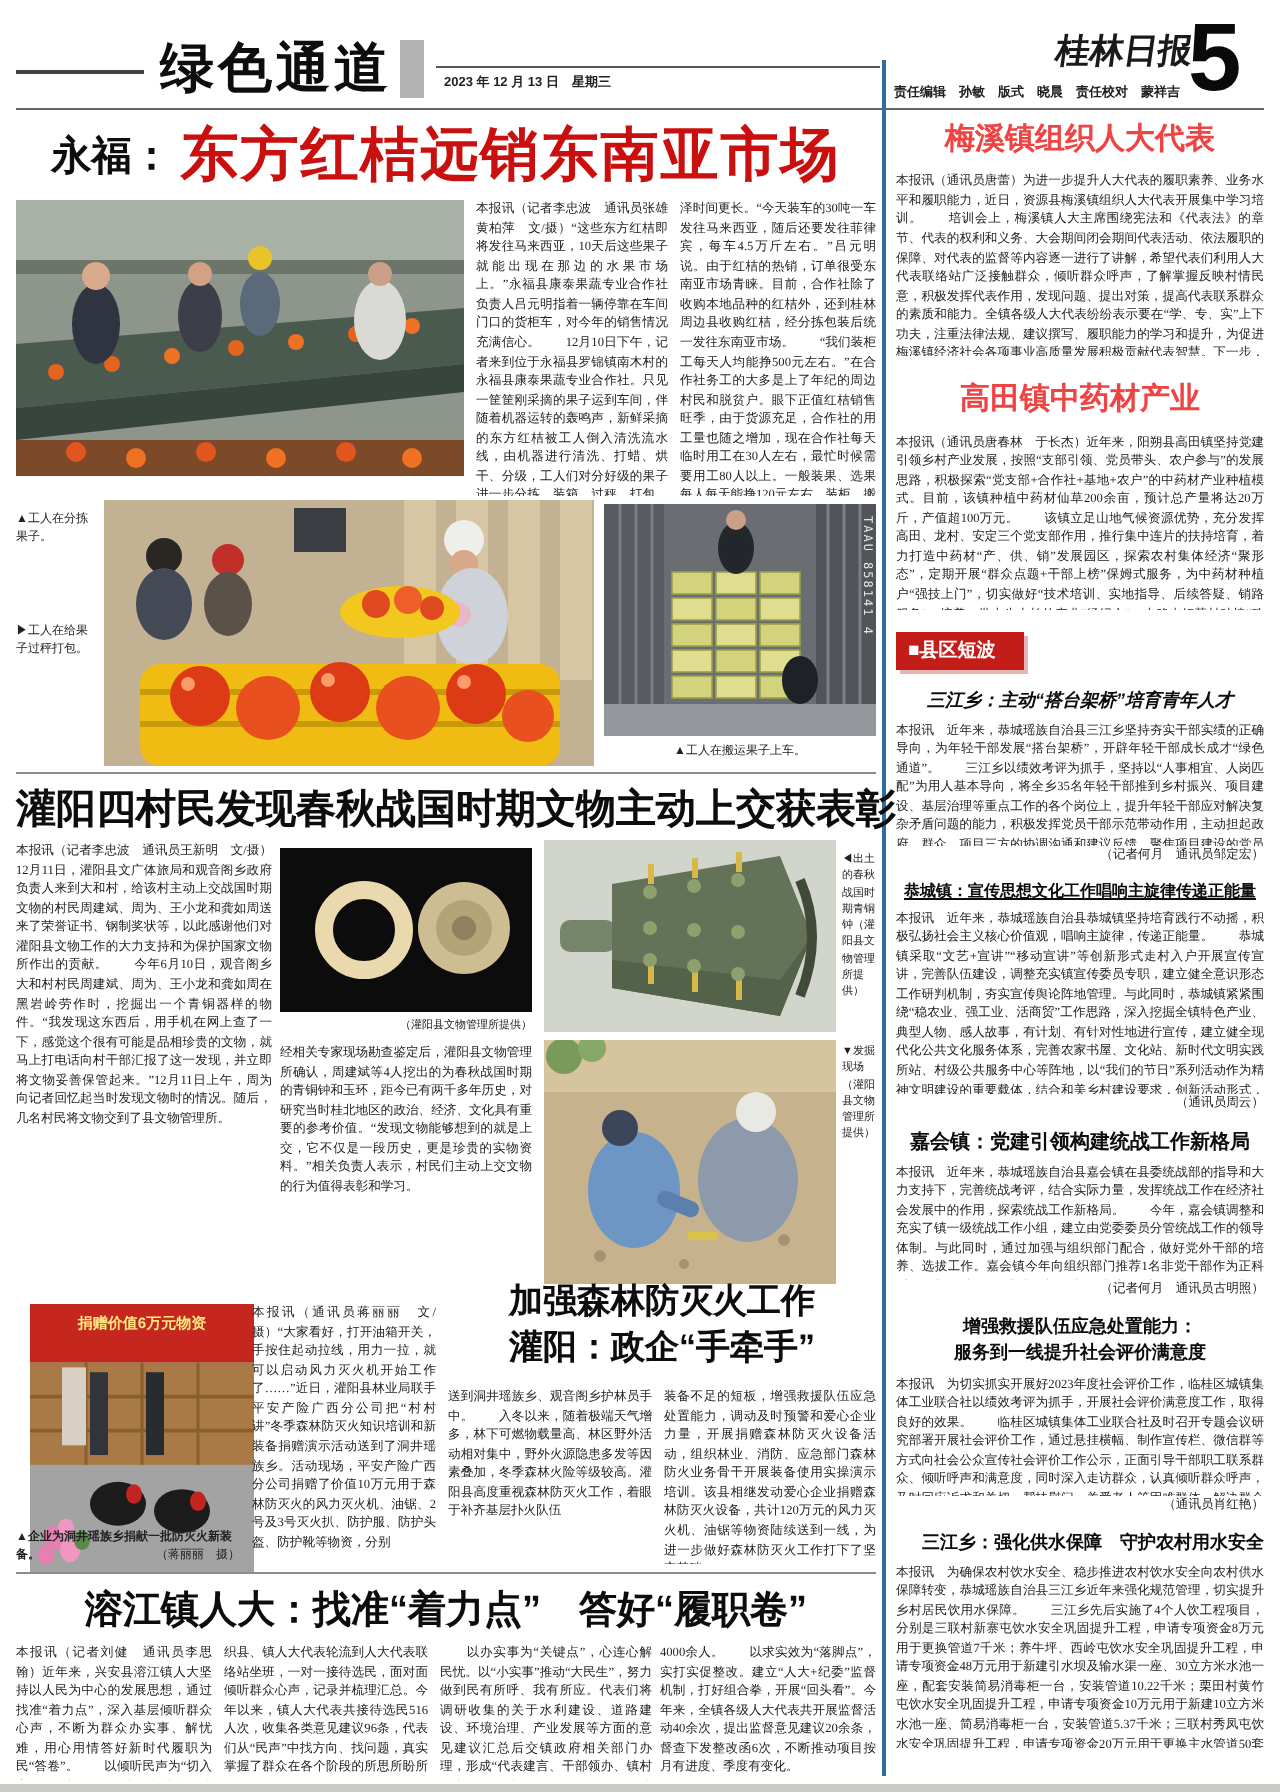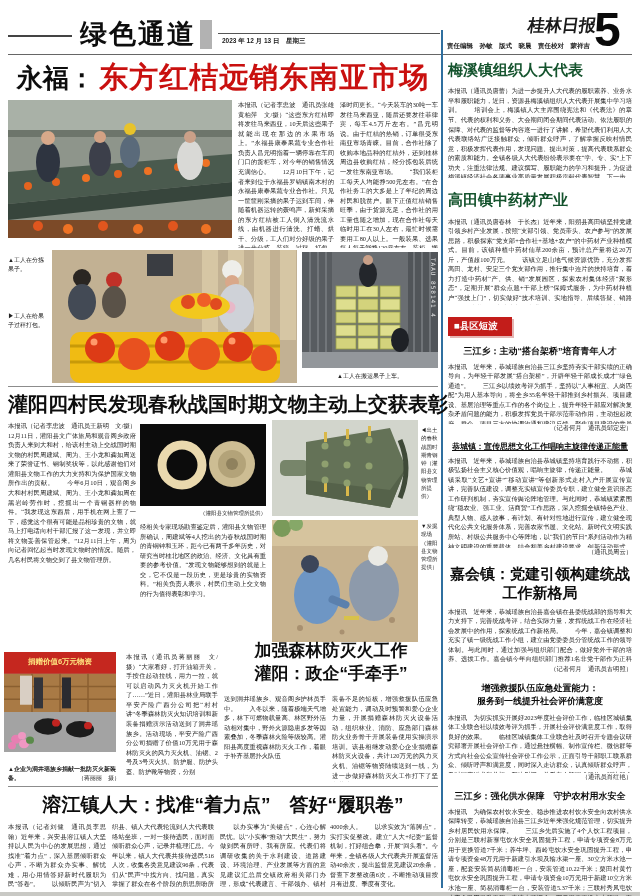--- a/index.html
+++ b/index.html
@@ -6,21 +6,21 @@
   .page{position:relative;width:640px;height:896px;background:#ffffff;overflow:hidden;
         font-family:"Liberation Sans",sans-serif;color:#1a1a1a;}
   .abs{position:absolute;}
   .body-text{font-family:"Liberation Serif",serif;font-size:6.3px;line-height:1.52;
              text-align:justify;color:#222;overflow:hidden;}
   .sig{font-family:"Liberation Serif",serif;font-size:6.3px;text-align:right;color:#222;}
   .hl{font-family:"Liberation Sans",sans-serif;font-weight:bold;color:#0d0d0d;}
   .cap{font-family:"Liberation Sans",sans-serif;font-size:6px;line-height:1.5;color:#222;}
   .rule{background:#8c8c8c;}
   .photo svg{display:block;width:100%;height:100%;}
-  .rc-head{font-weight:bold;font-family:"Liberation Sans",sans-serif;color:#14532d;}
+  .rc-head{font-weight:bold;text-align:center;font-family:"Liberation Sans",sans-serif;color:#ef4444;}
   .rc-item-title{font-weight:bold;text-align:center;font-family:"Liberation Sans",sans-serif;color:#0d0d0d;}
 </style>
 </head>
 <body>
 
 <div class="page">
 
   <div class="abs rule" style="left:8px;top:35px;width:64px;height:2px;background:#444;"></div>
   <div class="abs hl" style="left:80px;top:16px;font-size:27px;letter-spacing:2px;">绿色通道</div>
   <div class="abs" style="left:200px;top:20px;width:12px;height:29px;background:#b2b2b2;"></div>
@@ -29,21 +29,21 @@
 
   <div class="abs" style="left:508px;top:14px;width:88px;text-align:right;font-size:17px;font-weight:bold;font-family:'Liberation Serif',serif;transform:skewX(-8deg);">桂林日报</div>
   <div class="abs" style="left:594px;top:2px;font-size:48px;font-weight:900;font-family:'Liberation Sans',sans-serif;color:#0a0a0a;">5</div>
   <div class="abs" style="left:340px;top:42px;width:250px;text-align:right;font-size:6.5px;font-weight:bold;color:#222;">责任编辑　孙敏　版式　晓晨　责任校对　蒙祥吉</div>
   <div class="abs" style="left:8px;top:54px;width:624px;height:1px;background:#666;"></div>
 
   <div class="abs" style="left:441px;top:30px;width:2px;height:858px;background:#2f6f9f;"></div>
   <div class="abs" style="left:0;top:892px;width:640px;height:4px;background:#c9c9c5;"></div>
 
   <div class="abs" style="left:8px;top:58px;width:430px;text-align:center;white-space:nowrap;">
-    <span class="hl" style="font-size:26px;vertical-align:middle;">永福：</span>
+    <span class="hl" style="font-size:20px;vertical-align:middle;">永福：</span>
     <span class="hl" style="font-size:29px;color:#c9100f;vertical-align:middle;letter-spacing:1px;">东方红桔远销东南亚市场</span>
   </div>
 
   <div class="abs photo" style="left:8px;top:100px;width:224px;height:138px;">
     <svg viewBox="0 0 224 138" preserveAspectRatio="none">
       <rect width="224" height="138" fill="#8e958b"></rect>
       <rect width="224" height="36" fill="#a9b1a7"></rect>
       <rect y="30" width="224" height="7" fill="#6d756b"></rect>
       <polygon points="0,72 224,54 224,82 0,104" fill="#4a5a4e"></polygon>
       <polygon points="0,104 224,82 224,96 0,120" fill="#37453c"></polygon>
@@ -205,21 +205,21 @@
       <rect x="56" y="78" width="22" height="8" rx="4" fill="#5b80ad" transform="rotate(22 67 82)"></rect>
       <ellipse cx="102" cy="70" rx="25" ry="31" fill="#8d9aab"></ellipse>
       <circle cx="106" cy="36" r="10" fill="#e9e9e4"></circle>
       <rect x="72" y="96" width="15" height="4" fill="#d8c24a"></rect>
     </svg>
   </div>
 
   <div class="abs cap" style="left:421px;top:426px;width:18px;font-size:5.5px;">◀出土的春秋战国时期青铜钟（灌阳县文物管理所提供）</div>
   <div class="abs cap" style="left:421px;top:522px;width:18px;font-size:5.5px;">▼发掘现场（灌阳县文物管理所提供）</div>
 
-  <div class="abs photo" style="left:4px;top:652px;width:112px;height:100px;">
+  <div class="abs photo" style="left:15px;top:652px;width:112px;height:134px;">
     <svg viewBox="0 0 112 110" preserveAspectRatio="none">
       <rect width="112" height="110" fill="#a3a3a3"></rect>
       <rect width="112" height="24" fill="#c5271f"></rect>
       <rect y="24" width="112" height="42" fill="#a97a45"></rect>
       <path d="M0,38 H112 M0,52 H112 M28,24 V66 M56,24 V66 M84,24 V66" stroke="#8a5f30" stroke-width="1.5"></path>
       <rect x="30" y="28" width="9" height="34" fill="#33343a"></rect>
         <rect x="58" y="28" width="9" height="34" fill="#2a2b30"></rect>
       <rect x="16" y="26" width="12" height="32" fill="#d9cfc4"></rect>
       <ellipse cx="44" cy="82" rx="14" ry="9" fill="#1c1c1c"></ellipse>
         <circle cx="52" cy="78" r="4" fill="#c22420"></circle>
@@ -262,37 +262,37 @@
 
     <div class="rc-head" style="font-size:15px;line-height:1.35;margin-top:12px;">
       <div>高田镇中药材产业</div>
     </div>
     <div class="body-text" style="width:184px;height:88px;margin-top:6px;">本报讯（通讯员唐春林　于长杰）近年来，阳朔县高田镇坚持党建引领乡村产业发展，按照“支部引领、党员带头、农户参与”的发展思路，积极探索“党支部+合作社+基地+农户”的中药材产业种植模式。目前，该镇种植中药材仙草200余亩，预计总产量将达20万斤，产值超100万元。　　该镇立足山地气候资源优势，充分发挥高田、龙村、安定三个党支部作用，推行集中连片的扶持培育，着力打造中药材“产、供、销”发展园区，探索农村集体经济“聚形态”，定期开展“群众点题+干部上榜”保姆式服务，为中药材种植户“强技上门”，切实做好“技术培训、实地指导、后续答疑、销路服务”，培养一批土生土长的产业“经纪人”，走稳走好药材种植“致富路”。</div>
 
     <div style="margin-top:10px;">
       <span style="display:inline-block;background:#c31d1a;color:#ffffff;font-weight:bold;font-size:9.5px;padding:3px 14px 3px 6px;box-shadow:2px 2px 0 #e5b5b3;">■县区短波</span>
     </div>
 
-    <div class="rc-item-title" style="font-size:9px;margin-top:9px;">三江乡：主动“搭台架桥”培育青年人才</div>
+    <div class="rc-item-title" style="font-size:9px;margin-top:9px;font-style:italic;">三江乡：主动“搭台架桥”培育青年人才</div>
     <div class="body-text" style="width:184px;height:62px;margin-top:4px;">本报讯　近年来，恭城瑶族自治县三江乡坚持夯实干部实绩的正确导向，为年轻干部发展“搭台架桥”，开辟年轻干部成长成才“绿色通道”。　　三江乡以绩效考评为抓手，坚持以“人事相宜、人岗匹配”为用人基本导向，将全乡35名年轻干部推到乡村振兴、项目建设、基层治理等重点工作的各个岗位上，提升年轻干部应对解决复杂矛盾问题的能力，积极发挥党员干部示范带动作用，主动担起政府、群众、项目三方的协调沟通和建议反馈，聚焦项目建设的党员干部挨家入户上门讲政策、做工作、听意见、做方案，协调解决群众诉求20余个，收集有利于项目推进建设的意见30余条。</div>
     <div class="sig">（记者何月　通讯员邹定宏）</div>
 
     <div class="rc-item-title" style="font-size:8px;margin-top:8px;text-decoration:underline;">恭城镇：宣传思想文化工作唱响主旋律传递正能量</div>
     <div class="body-text" style="width:184px;height:92px;margin-top:4px;">本报讯　近年来，恭城瑶族自治县恭城镇坚持培育践行不动摇，积极弘扬社会主义核心价值观，唱响主旋律，传递正能量。　　恭城镇采取“文艺+宣讲”“移动宣讲”等创新形式走村入户开展宣传宣讲，完善队伍建设，调整充实镇宣传委员专职，建立健全意识形态工作研判机制，夯实宣传舆论阵地管理。与此同时，恭城镇紧紧围绕“稳农业、强工业、活商贸”工作思路，深入挖掘全镇特色产业、典型人物、感人故事，有计划、有针对性地进行宣传，建立健全现代化公共文化服务体系，完善农家书屋、文化站、新时代文明实践所站、村级公共服务中心等阵地，以“我们的节日”系列活动作为精神文明建设的重要载体，结合和美乡村建设要求，创新活动形式，传统节日的文化内涵得以更好传承。</div>
     <div class="sig">（通讯员周云）</div>
 
-    <div class="rc-item-title" style="font-size:15px;margin-top:8px;">嘉会镇：党建引领构建统战工作新格局</div>
+    <div class="rc-item-title" style="font-size:10px;margin-top:8px;">嘉会镇：党建引领构建统战工作新格局</div>
     <div class="body-text" style="width:184px;height:58px;margin-top:4px;">本报讯　近年来，恭城瑶族自治县嘉会镇在县委统战部的指导和大力支持下，完善统战考评，结合实际力量，发挥统战工作在经济社会发展中的作用，探索统战工作新格局。　　今年，嘉会镇调整和充实了镇一级统战工作小组，建立由党委委员分管统战工作的领导体制。与此同时，通过加强与组织部门配合，做好党外干部的培养、选拔工作。嘉会镇今年向组织部门推荐1名非党干部作为正科后备干部人选、2名非党干部作为副科后备干部人选，同时积极做好向县委推荐党外人士工作，抓好党外干部培养，推荐1名优秀统战工作者和2名优秀党外干部参加2023年全县统战人士综合素质能力提升培训班。</div>
     <div class="sig">（记者何月　通讯员古明照）</div>
 
     <div class="rc-item-title" style="font-size:9px;margin-top:8px;line-height:1.5;">
       <div>增强救援队伍应急处置能力：</div>
       <div>服务到一线提升社会评价满意度</div>
     </div>
     <div class="body-text" style="width:184px;height:60px;margin-top:4px;">本报讯　为切实抓实开展好2023年度社会评价工作，临桂区城镇集体工业联合社以绩效考评为抓手，开展社会评价满意度工作，取得良好的效果。　　临桂区城镇集体工业联合社及时召开专题会议研究部署开展社会评价工作，通过悬挂横幅、制作宣传栏、微信群等方式向社会公众宣传社会评价工作公示，正面引导干部职工联系群众、倾听呼声和满意度，同时深入走访群众，认真倾听群众呼声，及时回应诉求和关切，帮扶慰问、关爱老人等困难群体，解决群众身边的具体困难和问题，群众满意度进一步提升。</div>
     <div class="sig">（通讯员肖红艳）</div>
 
-    <div class="rc-item-title" style="font-size:9px;margin-top:8px;">三江乡：强化供水保障　守护农村用水安全</div>
+    <div class="rc-item-title" style="font-size:9px;margin-top:8px;text-align:right;">三江乡：强化供水保障　守护农村用水安全</div>
     <div class="body-text" style="width:184px;height:92px;margin-top:4px;">本报讯　为确保农村饮水安全、稳步推进农村饮水安全向农村供水保障转变，恭城瑶族自治县三江乡近年来强化规范管理，切实提升乡村居民饮用水保障。　　三江乡先后实施了4个人饮工程项目，分别是三联村新寨屯饮水安全巩固提升工程，申请专项资金8万元用于更换管道7千米；养牛坪、西岭屯饮水安全巩固提升工程，申请专项资金48万元用于新建引水坝及输水渠一座、30立方米水池一座，配套安装简易消毒柜一台，安装管道10.22千米；栗田村黄竹屯饮水安全巩固提升工程，申请专项资金10万元用于新建10立方米水池一座、简易消毒柜一台，安装管道5.37千米；三联村秀凤屯饮水安全巩固提升工程，申请专项资金20万元用于更换主水管道50套600米，更换水表50个及32管2千米，蓄水池20立方米，有力保障了村民用水安全。</div>
 
   </div>
 
 </div>
 
 </body></html>

